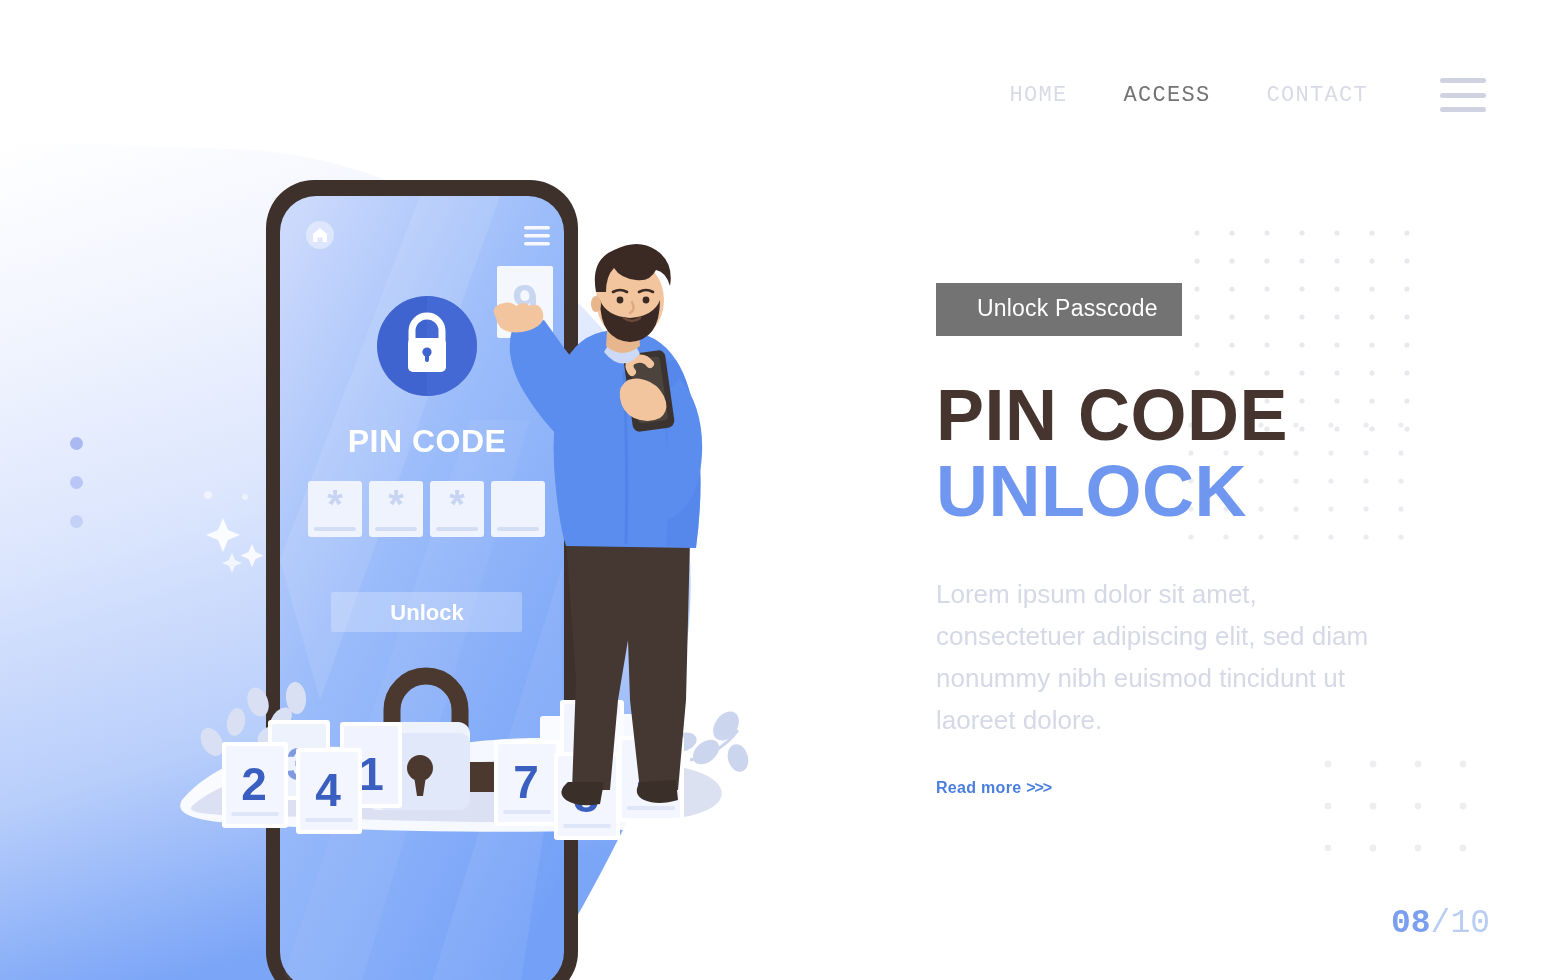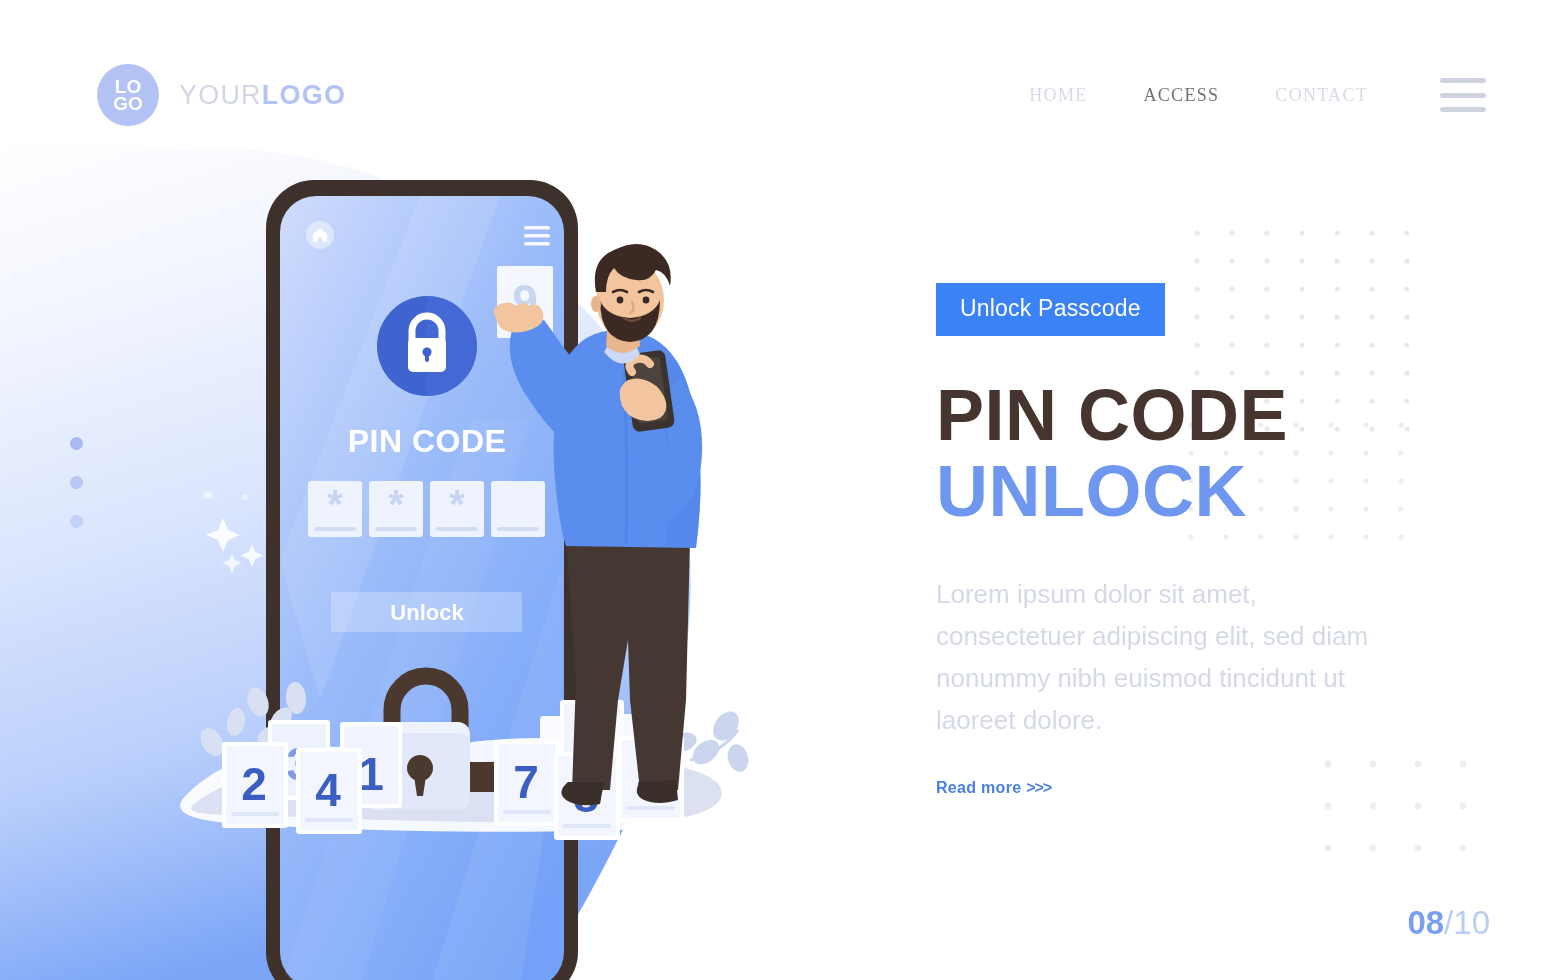--- a/index.html
+++ b/index.html
@@ -76,24 +76,24 @@
   .brand-logo { color: #b4c3f5; font-weight: 700; }
 
   .nav {
     position: absolute;
     right: 82px; top: 78px;
     display: flex;
     align-items: center;
     gap: 0;
   }
   .nav-item {
-    font-size: 18px;
+    font-size: 22px;
     letter-spacing: 1.3px;
     color: #d8dbe6;
-    font-family: Liberation Serif, serif;
+    font-family: Liberation Mono, monospace;
     padding: 0 0 0 0;
     margin-left: 56px;
     white-space: nowrap;
     cursor: pointer;
     background: none;
     border: none;
   }
   .nav-item:first-child { margin-left: 0; }
   .nav-item.active { color: #737373; text-align: right; }
 
@@ -116,24 +116,24 @@
   
   .content {
     position: absolute;
     left: 936px; top: 283px;
     width: 520px;
     z-index: 30;
   }
 
   .pill {
     display: inline-block;
-    background: #3b82f6;
+    background: #737373;
     color: #ffffff;
     font-size: 23px;
-    padding: 12px 24px 14px 24px;
+    padding: 12px 24px 14px 41px;
     letter-spacing: 0.2px;
     font-family: "Liberation Sans", sans-serif;
     border: none;
     cursor: pointer;
   }
 
   .headline {
     margin-top: 45px;
     font-size: 72px;
     font-weight: 700;
@@ -164,21 +164,21 @@
     text-decoration: none;
     cursor: pointer;
   }
   .readmore .chev { letter-spacing: -1px; font-weight: 700; }
 
   
   .pagination {
     position: absolute;
     right: 78px; bottom: 38px;
     font-size: 33px;
-    font-family: Liberation Sans, sans-serif;
+    font-family: Liberation Mono, monospace;
     z-index: 30;
     white-space: nowrap;
     margin-top: 32px;
   }
   .pagination .cur { color: #7b9ff0; font-weight: 700; }
   .pagination .tot { color: #b9cdf3; font-weight: 400; }
 
   
   .dotgrid { position: absolute; z-index: 5; }
 
@@ -354,29 +354,20 @@
         <circle cx="141" cy="48" r="3.4"></circle>
       <circle cx="6" cy="90" r="3.4"></circle>
         <circle cx="51" cy="90" r="3.4"></circle>
         <circle cx="96" cy="90" r="3.4"></circle>
         <circle cx="141" cy="90" r="3.4"></circle>
     </g>
   </svg>
 
   <div class="header">
 
-    <div class="brand">
-      <div class="logo-badge">
-        <span>LO</span>
-        <span>GO</span>
-      </div>
-      <div class="brand-text">
-        <span class="brand-your">YOUR</span><span class="brand-logo">LOGO</span>
-      </div>
-    </div>
 
     <nav class="nav">
       <a class="nav-item">HOME</a>
       <a class="nav-item active">ACCESS</a>
       <a class="nav-item">CONTACT</a>
       <div class="hamburger">
         <i></i>
         <i></i>
         <i></i>
       </div>

